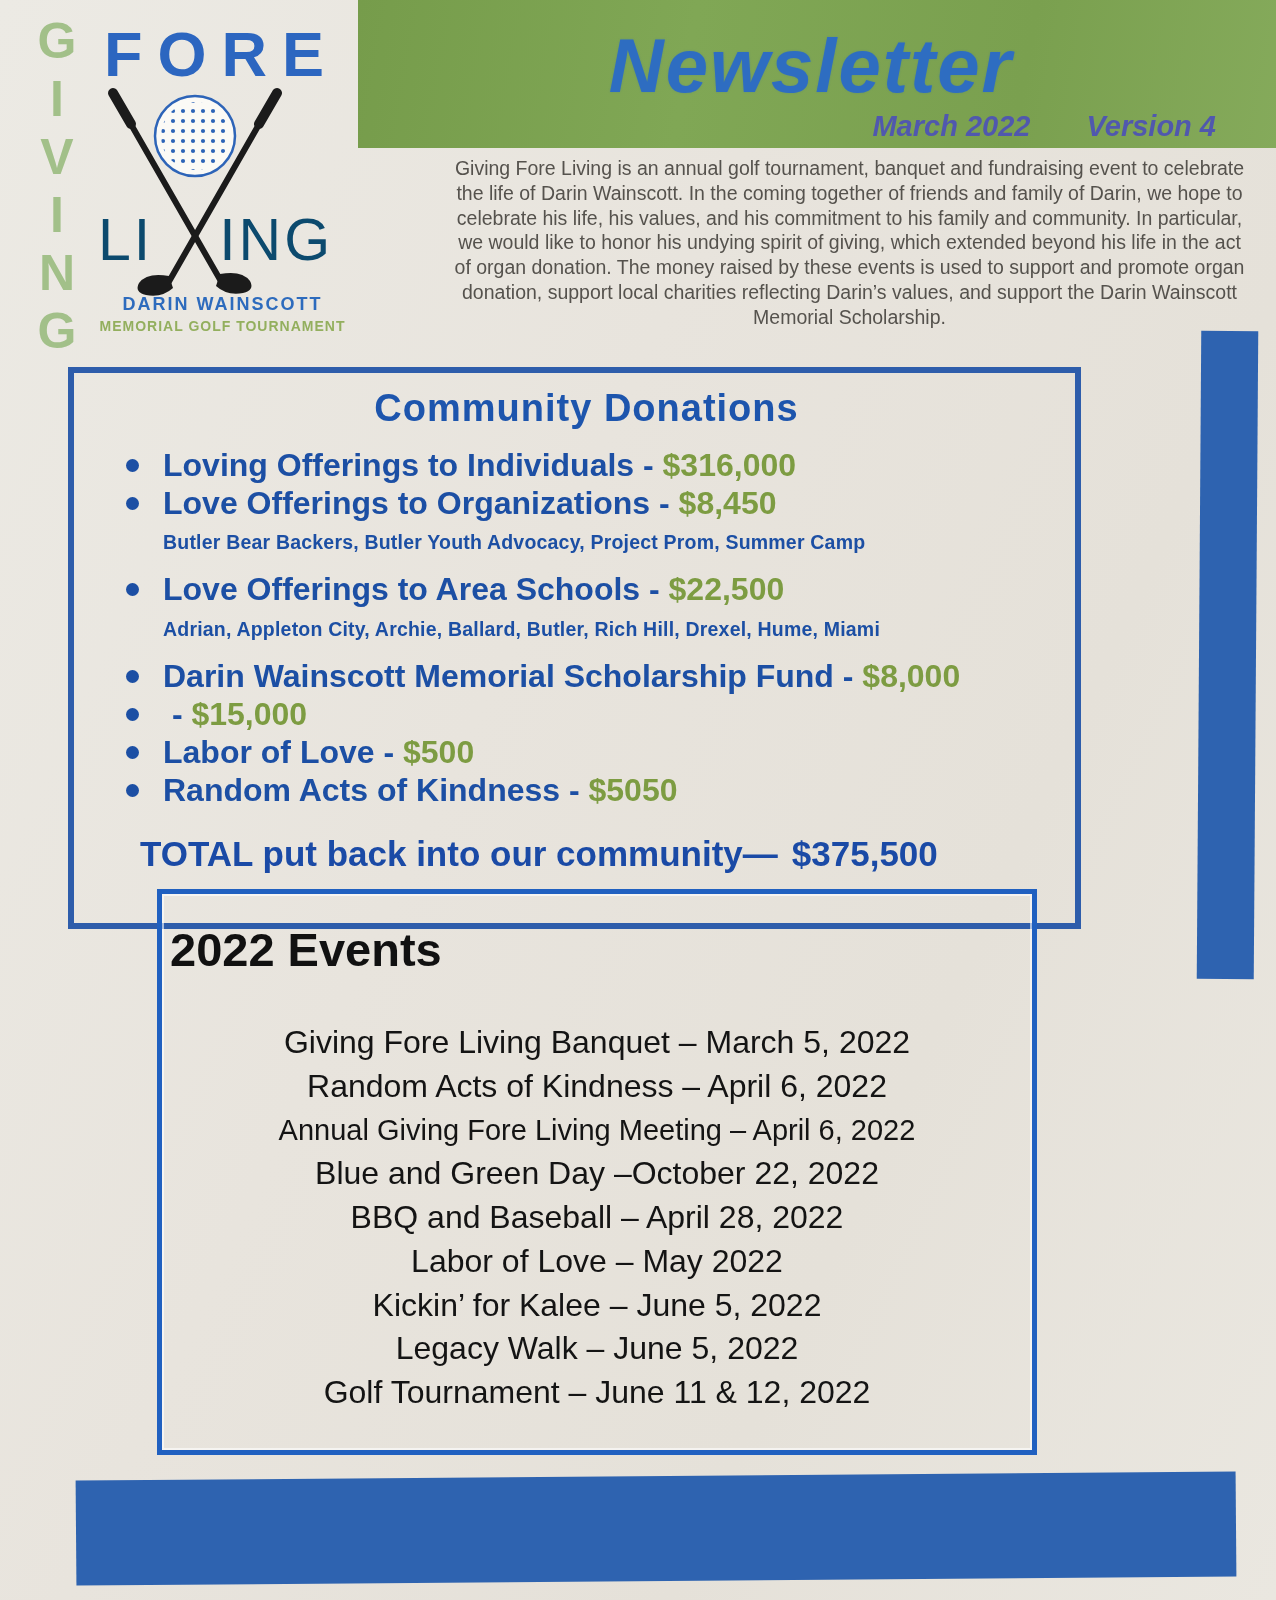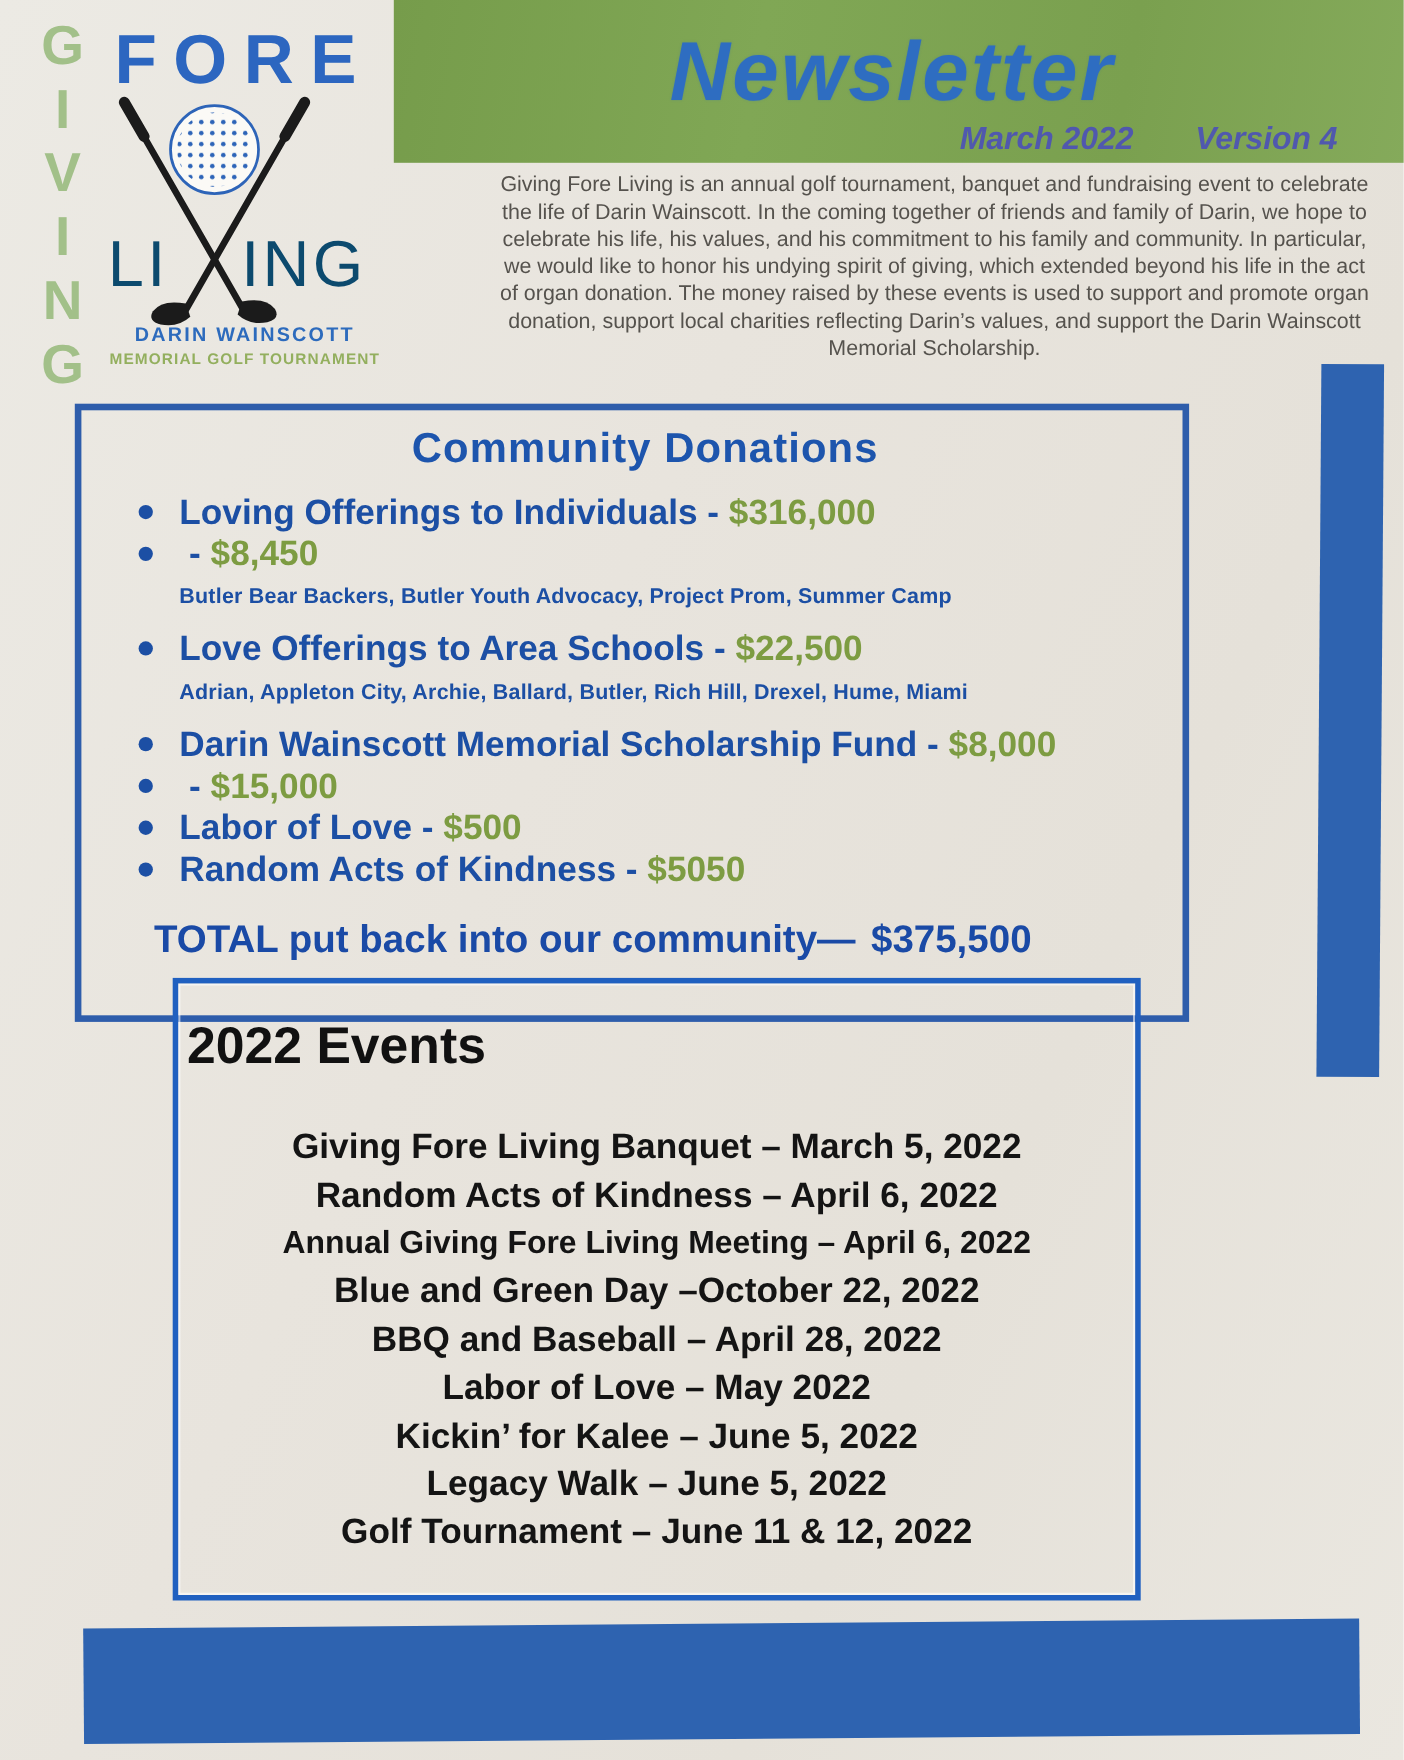--- a/index.html
+++ b/index.html
@@ -92,21 +92,21 @@
   .events {
     position:absolute; left:157px; top:889px; width:880px; height:566px;
     border:5px solid #2060c0; box-shadow:inset 0 0 0 2px rgba(255,255,255,.6);
     padding:28px 8px 0;
   }
   .ev-title {
     text-align:left; font-size:47px; font-weight:bold; color:#111;
     margin-bottom:44px;
   }
   .ev-item {
-    text-align:center; font-size:32px; font-weight:bold; color:#141414;
+    text-align:center; font-size:32px; font-weight:normal; color:#141414;
     line-height:1.37;
   }
   .ev-item.small { font-size:29px; line-height:1.5; }
   
   .bottom-bar {
     position:absolute; left:76px; top:1476px; width:1160px; height:105px;
     background:#2e63b0; transform:rotate(-0.45deg);
   }
 </style>
 </head>
@@ -166,21 +166,21 @@
 <div class="donations">
   <div class="don-title">Community Donations</div>
 
   <div class="don-item">
     <span class="dot"></span>
     <span>Loving Offerings to Individuals</span>&nbsp;<span>-</span>&nbsp;<span class="amount">$316,000</span>
   </div>
 
   <div class="don-item">
     <span class="dot"></span>
-    &nbsp;<span>-</span>&nbsp;<span class="amount">$8,450</span>
+    <span>Love Offerings to Organizations</span>&nbsp;<span>-</span>&nbsp;<span class="amount">$8,450</span>
   </div>
   <div class="don-note">Butler Bear Backers, Butler Youth Advocacy, Project Prom, Summer Camp</div>
 
   <div class="don-item">
     <span class="dot"></span>
     <span>Love Offerings to Area Schools</span>&nbsp;<span>-</span>&nbsp;<span class="amount">$22,500</span>
   </div>
   <div class="don-note">Adrian, Appleton City, Archie, Ballard, Butler, Rich Hill, Drexel, Hume, Miami</div>
 
   <div class="don-item">

